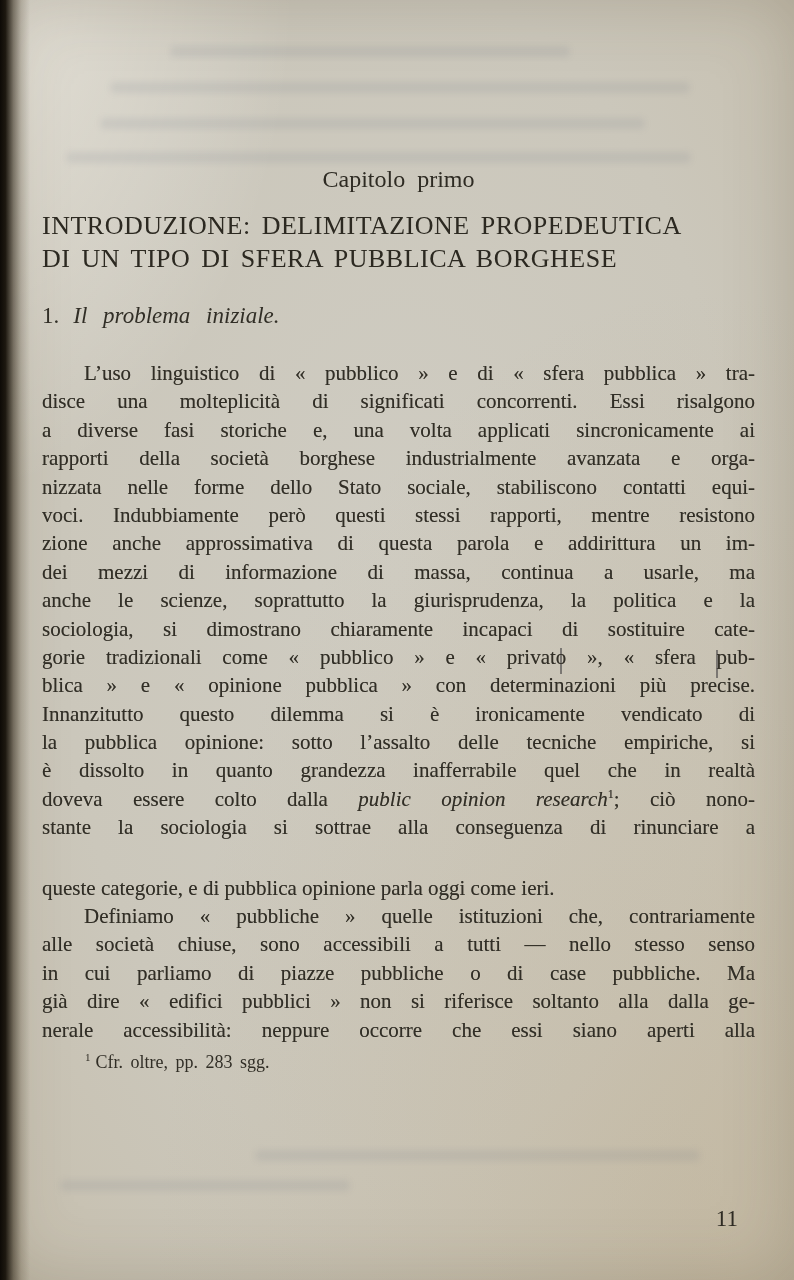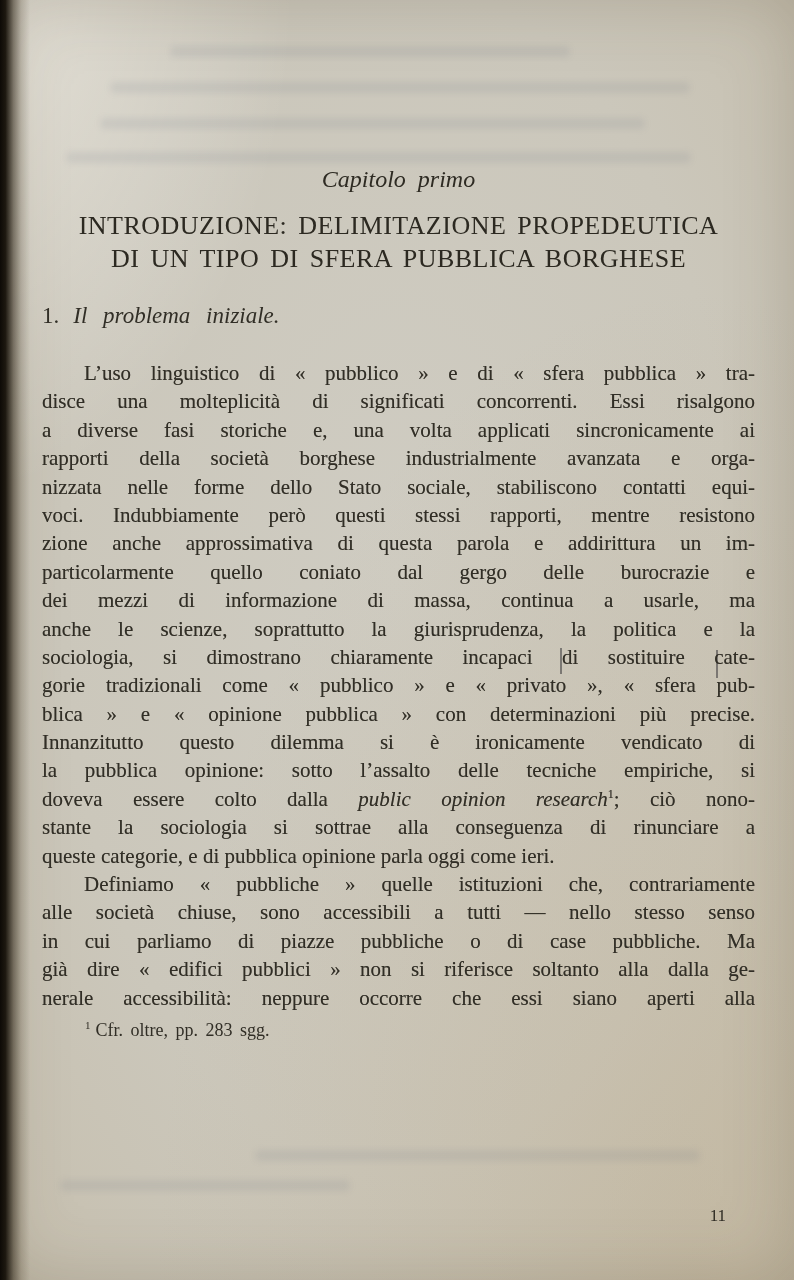--- a/index.html
+++ b/index.html
@@ -36,28 +36,27 @@
     position: absolute; width: 1.5px;
     background: rgba(58,56,60,0.55); filter: blur(0.3px);
   }
   .content {
     position: absolute; top: 0; left: 0; right: 0;
     padding: 0 39px 0 42px;
   }
   .chapter-label {
     margin-top: 166px;
     text-align: center;
-    font-style: italic;
     font-size: 24px;
     word-spacing: 6px;
     color: #2e2b23;
   }
   .main-title {
     margin-top: 16px;
-    text-align: center;
+    text-align: left;
     font-size: 26px;
     line-height: 33px;
     letter-spacing: 0.5px;
     word-spacing: 4px;
     color: #2c2921;
   }
   .section-heading {
     margin-top: 28px;
     font-size: 23px;
     word-spacing: 10px;
@@ -71,36 +70,36 @@
     text-shadow: 0 0 0.5px rgba(49,46,38,0.45);
   }
   .bl {
     text-align: justify;
     text-align-last: justify;
     white-space: normal;
     height: 28.4px;
     overflow: hidden;
   }
   .bl.first { text-indent: 42px; }
-  .bl.para-end { text-align-last: left; }
+  .bl.para-end { text-align-last: left; margin-top: 32px; }
   .bl .it { font-style: italic; }
   sup.fn {
     font-size: 12px; vertical-align: super; line-height: 0;
   }
   .footnote {
     margin-top: 8px;
     font-size: 18px;
     text-indent: 43px;
     word-spacing: 3px;
   }
   .footnote sup.fn { font-size: 11px; margin-right: 5px; }
   .page-number {
     position: absolute;
-    top: 1206px; right: 68px;
-    font-size: 17px;
+    top: 1206px; right: 56px;
+    font-size: 23px;
     color: #2e2b23;
   }
 </style>
 </head>
 <body>
 
 <div class="page">
 
   <div class="gutter"></div>
 
@@ -127,28 +126,28 @@
 
     <div class="body-text">
 
       <div class="bl first">L’uso linguistico di « pubblico » e di « sfera pubblica » tra-</div>
       <div class="bl">disce una molteplicità di significati concorrenti. Essi risalgono</div>
       <div class="bl">a diverse fasi storiche e, una volta applicati sincronicamente ai</div>
       <div class="bl">rapporti della società borghese industrialmente avanzata e orga-</div>
       <div class="bl">nizzata nelle forme dello Stato sociale, stabiliscono contatti equi-</div>
       <div class="bl">voci. Indubbiamente però questi stessi rapporti, mentre resistono</div>
       <div class="bl">zione anche approssimativa di questa parola e addirittura un im-</div>
-      <div class="bl">particolarmente quello coniato dal gergo delle burocrazie e</div>
       <div class="bl">dei mezzi di informazione di massa, continua a usarle, ma</div>
       <div class="bl">anche le scienze, soprattutto la giurisprudenza, la politica e la</div>
       <div class="bl">sociologia, si dimostrano chiaramente incapaci di sostituire cate-</div>
       <div class="bl">gorie tradizionali come « pubblico » e « privato », « sfera pub-</div>
       <div class="bl">blica » e « opinione pubblica » con determinazioni più precise.</div>
       <div class="bl">Innanzitutto questo dilemma si è ironicamente vendicato di</div>
       <div class="bl">la pubblica opinione: sotto l’assalto delle tecniche empiriche, si</div>
+      <div class="bl">è dissolto in quanto grandezza inafferrabile quel che in realtà</div>
 
       <div class="bl"><span>doveva essere colto dalla </span><span class="it">public opinion research</span><sup class="fn">1</sup><span>; ciò nono-</span></div>
 
       <div class="bl">stante la sociologia si sottrae alla conseguenza di rinunciare a</div>
       <div class="bl para-end">queste categorie, e di pubblica opinione parla oggi come ieri.</div>
 
       <div class="bl first">Definiamo « pubbliche » quelle istituzioni che, contrariamente</div>
       <div class="bl">alle società chiuse, sono accessibili a tutti — nello stesso senso</div>
       <div class="bl">in cui parliamo di piazze pubbliche o di case pubbliche. Ma</div>
       <div class="bl">già dire « edifici pubblici » non si riferisce soltanto alla dalla ge-</div>

